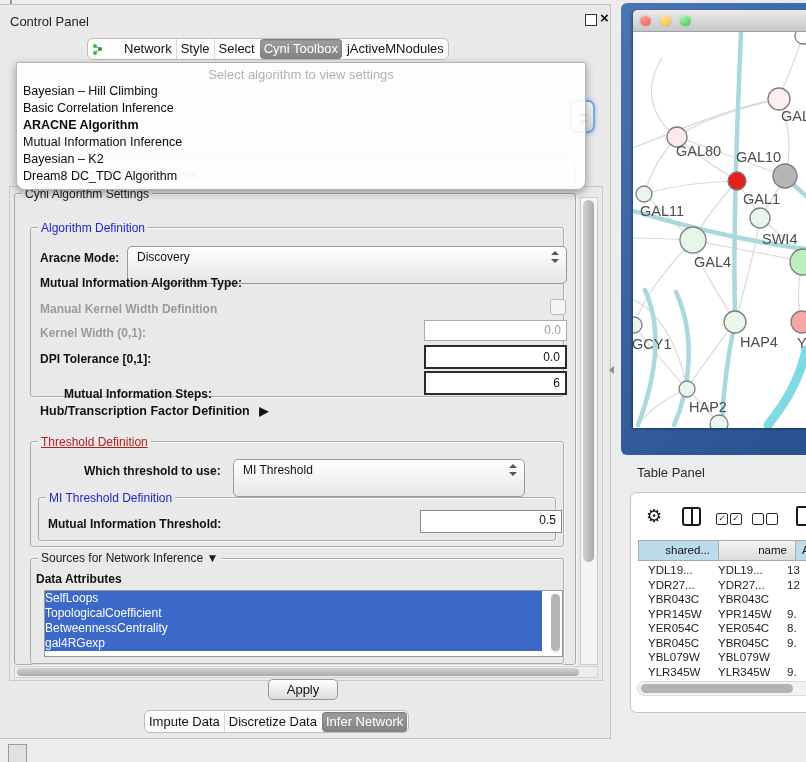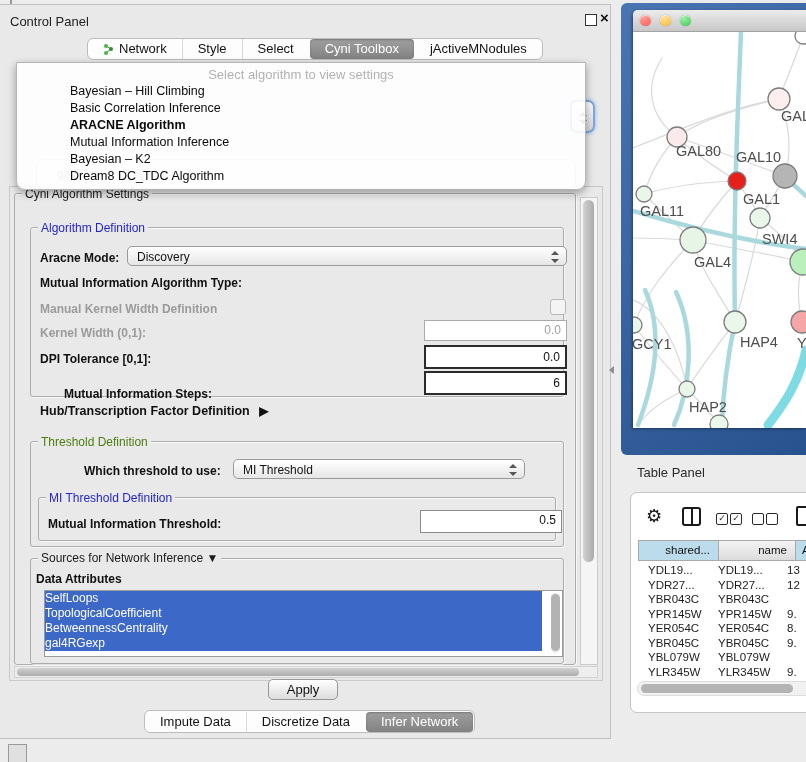--- a/index.html
+++ b/index.html
@@ -9,47 +9,47 @@
   
   .cp{position:absolute;left:0;top:4px;width:611px;height:735px;background:#e9e9e9;
       border:1px solid #c2c2c2;border-left:none;box-sizing:border-box;}
   .cp-title{position:absolute;left:10px;top:9px;font-size:13px;color:#222;}
   .float-btn{position:absolute;left:585px;top:9px;width:10px;height:10px;border:1.5px solid #333;background:#fff;}
   .close-btn{position:absolute;left:600px;top:4px;font-size:15px;font-weight:bold;color:#111;line-height:18px;}
   .tick{position:absolute;left:10px;top:0;width:2px;height:4px;background:#9a9a9a;}
   
   .tabbar{position:absolute;display:flex;align-items:center;background:#fdfdfd;
           border:1px solid #bdbdbd;border-radius:6px;height:22px;box-sizing:border-box;}
-  .tab{font-size:13px;padding:0 15px;line-height:20px;color:#111;border-left:1px solid #d8d8d8;
-       display:flex;align-items:center;gap:4px;white-space:nowrap;}
+  .tab{font-size:13px;padding:0 4px;line-height:20px;color:#111;border-left:1px solid #d8d8d8;
+       display:flex;align-items:center;gap:20px;white-space:nowrap;}
   .tab:first-child{border-left:none;}
   .tab.sel{background:linear-gradient(#9f9f9f,#828282);color:#fff;border-radius:4px;border-left:none;
            box-shadow:inset 0 1px 2px rgba(0,0,0,.25);margin:0 1px;}
   .tab.sel + .tab{border-left:none;}
   
   .ghost-combo{position:absolute;left:36px;top:154px;width:540px;height:30px;border:1px solid #b4b4b4;
                border-radius:8px;background:#f0f0f0;z-index:5;box-sizing:border-box;}
   .ghost-combo span{position:absolute;left:20px;top:7px;font-size:12px;color:#909090;}
   .ghost-spin{position:absolute;left:570px;top:95px;width:25px;height:33px;border:2px solid #7ba7dd;
               border-radius:7px;background:linear-gradient(#fdfdfd,#d7d7d7);box-shadow:0 0 4px #8fb7e6;
               z-index:5;box-sizing:border-box;}
   .popup{position:absolute;left:16px;top:57px;width:568px;height:126px;background:rgba(255,255,255,.90);
          border:1px solid #b5b5b5;border-radius:0 0 9px 9px;box-shadow:0 3px 9px rgba(0,0,0,.35);z-index:40;}
   .popup-head{position:absolute;left:0;top:4px;width:100%;text-align:center;font-size:13px;color:#b2b2b2;}
-  .popup-item{position:absolute;left:6px;font-size:12.5px;color:#0a0a0a;white-space:nowrap;margin-left:47px;}
+  .popup-item{position:absolute;left:6px;font-size:12.5px;color:#0a0a0a;white-space:nowrap;}
   .popup-item.bold{font-weight:bold;}
   
   .grp{position:absolute;border:1px solid #acacac;border-radius:3px;
        box-shadow:inset 0 1px 0 rgba(255,255,255,.75), 1px 1px 0 rgba(255,255,255,.6);box-sizing:border-box;}
   .grp-label{position:absolute;font-size:12px;background:#e9e9e9;padding:0 3px;white-space:nowrap;}
-  .blue{color:#2525cd;} .green{color:#4d7c0f;}
+  .blue{color:#2525cd;} .green{color:#b91c1c;text-decoration:underline;}
   .lbl{position:absolute;font-size:12px;font-weight:bold;color:#111;white-space:nowrap;}
   .lbl.dis{color:#9b9b9b;}
   .combo{position:absolute;background:linear-gradient(#ffffff,#e6e6e6);border:1px solid #9a9a9a;
-         border-radius:5px;height:20px;box-sizing:border-box;font-size:12px;line-height:20px;
+         border-radius:5px;height:38px;box-sizing:border-box;font-size:12px;line-height:20px;
          padding-left:9px;color:#111;}
   .spin{position:absolute;right:7px;top:3px;width:8px;height:14px;}
   .spin i{position:absolute;left:0;width:0;height:0;border-left:4px solid transparent;border-right:4px solid transparent;}
   .spin i.up{top:1px;border-bottom:4px solid #555;}
   .spin i.dn{bottom:1px;border-top:4px solid #555;}
   .field{position:absolute;background:#fff;font-size:12px;text-align:right;padding-right:5px;
          box-sizing:border-box;line-height:19px;color:#111;}
   .field.dis{border:1px solid #ababab;color:#9e9e9e;}
   .field.strong{border:2px solid #2b2b2b;}
   .field.mid{border:1px solid #8a8a8a;}

